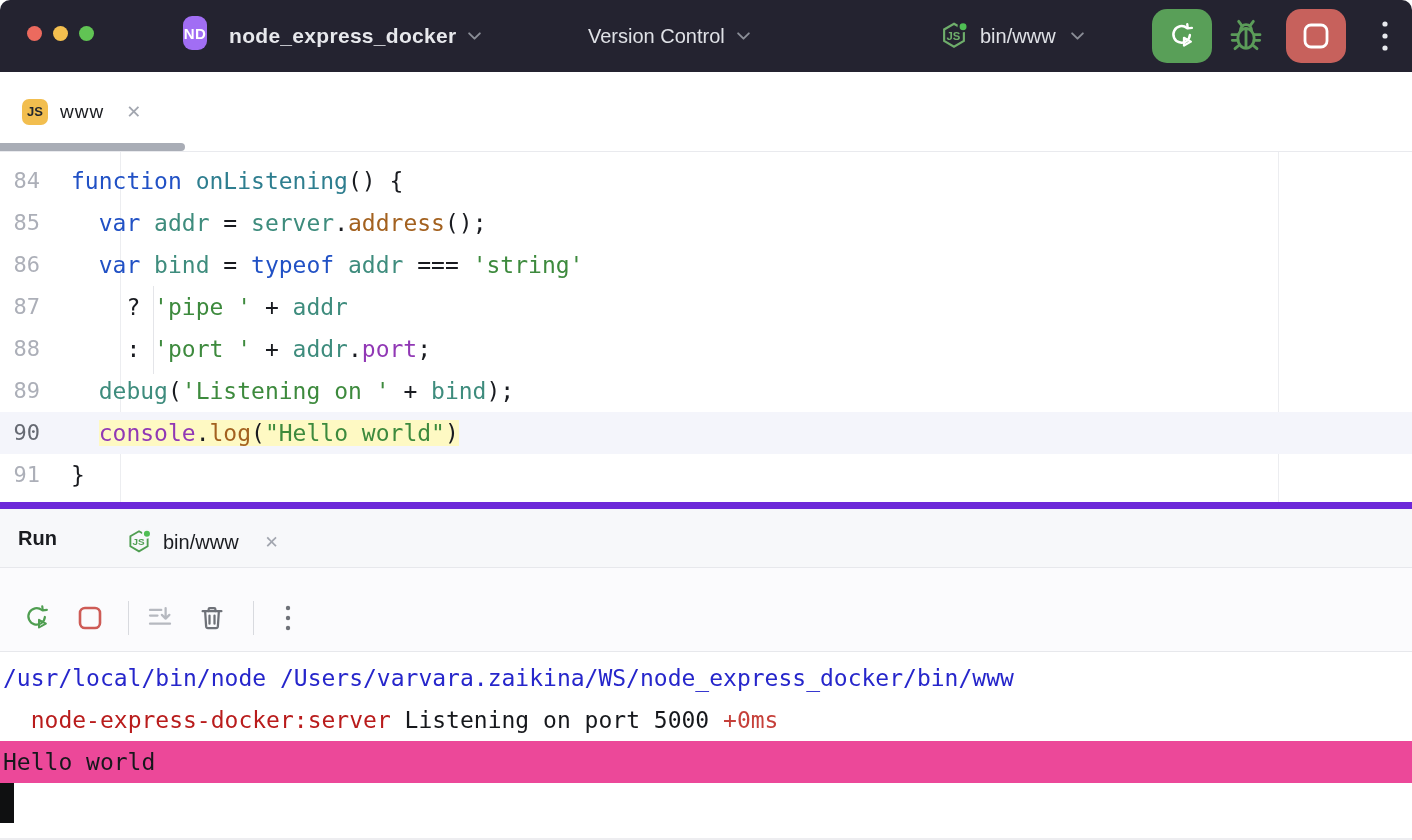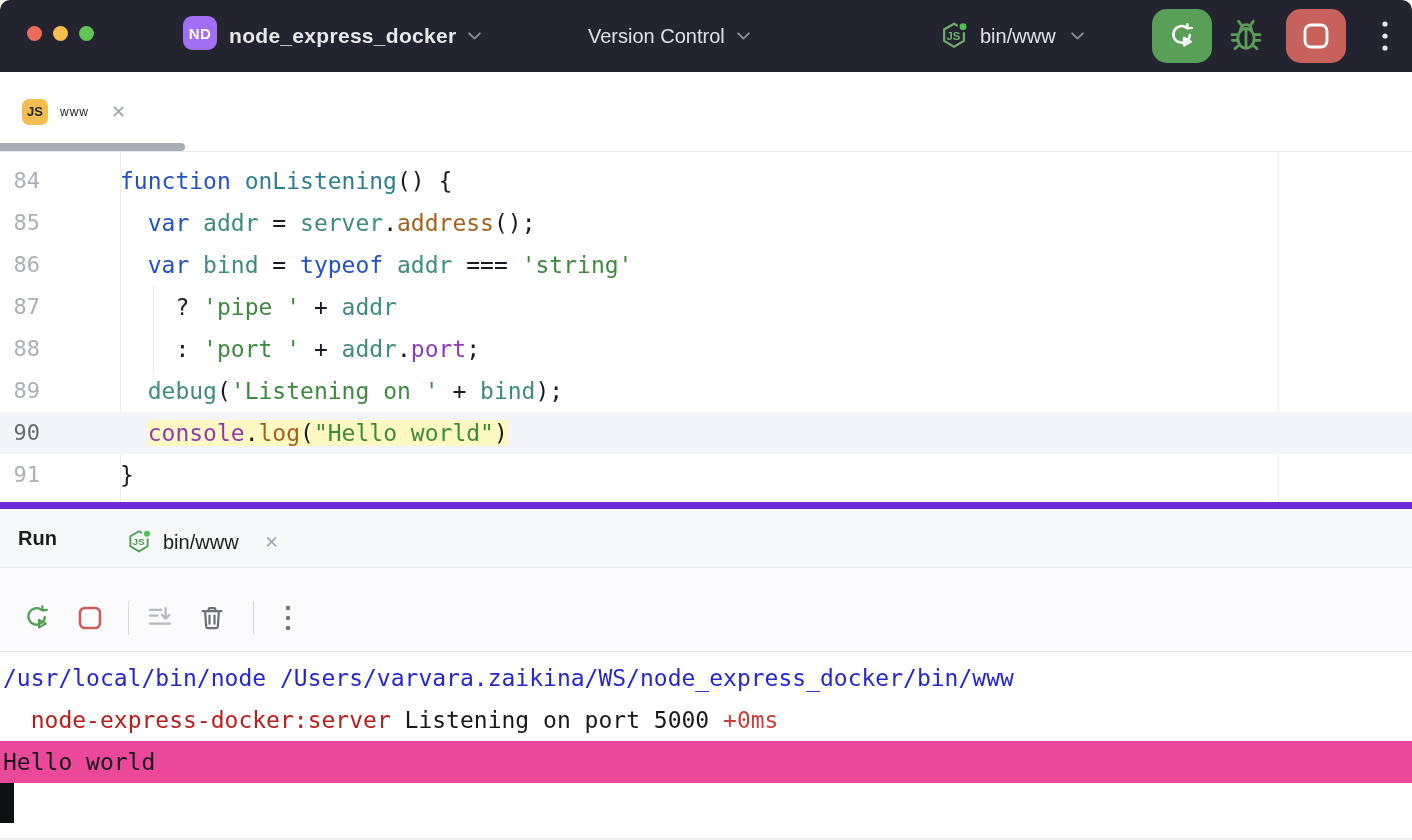--- a/index.html
+++ b/index.html
@@ -5,21 +5,21 @@
   * { margin:0; padding:0; box-sizing:border-box; }
   html,body { width:1412px; height:840px; background:#fff; overflow:hidden; }
   body { font-family:"Liberation Sans", sans-serif; position:relative; }
 
   
   .titlebar { position:absolute; left:0; top:0; width:1412px; height:72px;
               background:#242330; border-radius:10px 10px 0 0; }
   .lights { position:absolute; left:27px; top:26px; display:flex; gap:11px; }
   .light { width:15px; height:15px; border-radius:50%; }
   .light.red { background:#EC6A5E; } .light.yellow { background:#F4BF4F; } .light.green { background:#61C454; }
-  .proj-badge { position:absolute; left:183px; top:16px; width:34px; height:34px; border-radius:9px;
+  .proj-badge { position:absolute; left:183px; top:16px; width:24px; height:34px; border-radius:9px;
                 background:#A16EF4; color:#fff; font-size:15px; font-weight:700;
                 display:flex; align-items:center; justify-content:center; letter-spacing:.5px; }
   .tb-group { position:absolute; top:0; height:72px; display:flex; align-items:center; }
   .proj-name { color:#E7E8EC; font-size:21px; font-weight:600; letter-spacing:.3px; }
   .tb-label { color:#DFE1E6; font-size:20px; }
   .chev { margin-left:11px; display:inline-flex; }
   .tb-btn { position:absolute; top:9px; width:60px; height:54px; border-radius:15px;
             display:flex; align-items:center; justify-content:center; }
   .run-btn { left:1152px; background:#599F58; }
   .stop-btn { left:1286px; background:#C7615C; }
@@ -27,33 +27,33 @@
              display:flex; align-items:center; justify-content:center; }
   .kebab { position:absolute; left:1371px; top:12px; width:28px; height:48px;
            display:flex; align-items:center; justify-content:center; }
 
   
   .tabbar { position:absolute; left:0; top:72px; width:1412px; height:80px; background:#fff;
             border-bottom:1px solid #E9EAEE; }
   .etab { position:absolute; left:0; top:0; height:79px; display:flex; align-items:center; padding-left:22px; }
   .js-badge { width:26px; height:26px; border-radius:7px; background:#F2BE4F; color:#23272E;
               font-size:13px; font-weight:700; display:flex; align-items:center; justify-content:center; }
-  .etab-title { margin-left:12px; font-size:12px; color:#1A1C20; letter-spacing:1px; }
+  .etab-title { margin-left:12px; font-size:19px; color:#1A1C20; letter-spacing:1px; }
   .close-x { margin-left:22px; color:#A2A6AF; font-size:18px; }
   .tab-thumb { position:absolute; left:0; top:71px; width:185px; height:8px;
                background:#A9ADB6; border-radius:0 4px 4px 0; }
 
   
   .editor { position:absolute; left:0; top:152px; width:1412px; height:350px; background:#fff;
             font-family:"DejaVu Sans Mono","Liberation Mono",monospace; font-size:23px; }
   .gutter-sep { position:absolute; left:120px; top:0; width:1px; height:350px; background:#ECEDF0; }
   .right-guide { position:absolute; left:1278px; top:0; width:1px; height:350px; background:#ECEDF0; }
   .indent-guide { position:absolute; left:153px; top:134px; width:1px; height:88px; background:#E4E5E9; }
   .code-lines { position:absolute; left:0; top:8px; width:1412px; }
-  .code-row { position:relative; height:42px; line-height:42px; white-space:pre; padding-left:120px; }
+  .code-row { position:relative; height:42px; line-height:42px; white-space:pre; padding-left:71px; }
   .code-row.active::before { content:""; position:absolute; left:0; right:0; top:0; bottom:0;
                              background:#F4F5FB; z-index:0; }
   .code-row > * { position:relative; z-index:1; }
   .ln { position:absolute; left:0; top:0; width:40px; text-align:right; color:#ACAFB8; font-size:22px; }
   .code-row.active .ln { color:#666A73; }
   .tk-kw { color:#2151C5; } .tk-fn { color:#2E7E8F; } .tk-v { color:#3E8C7D; }
   .tk-s { color:#3D8A3D; } .tk-p { color:#9138B5; } .tk-m { color:#A3611F; } .tk-pl { color:#191B20; }
   .sel { background:#fef9c3; }
 
   

